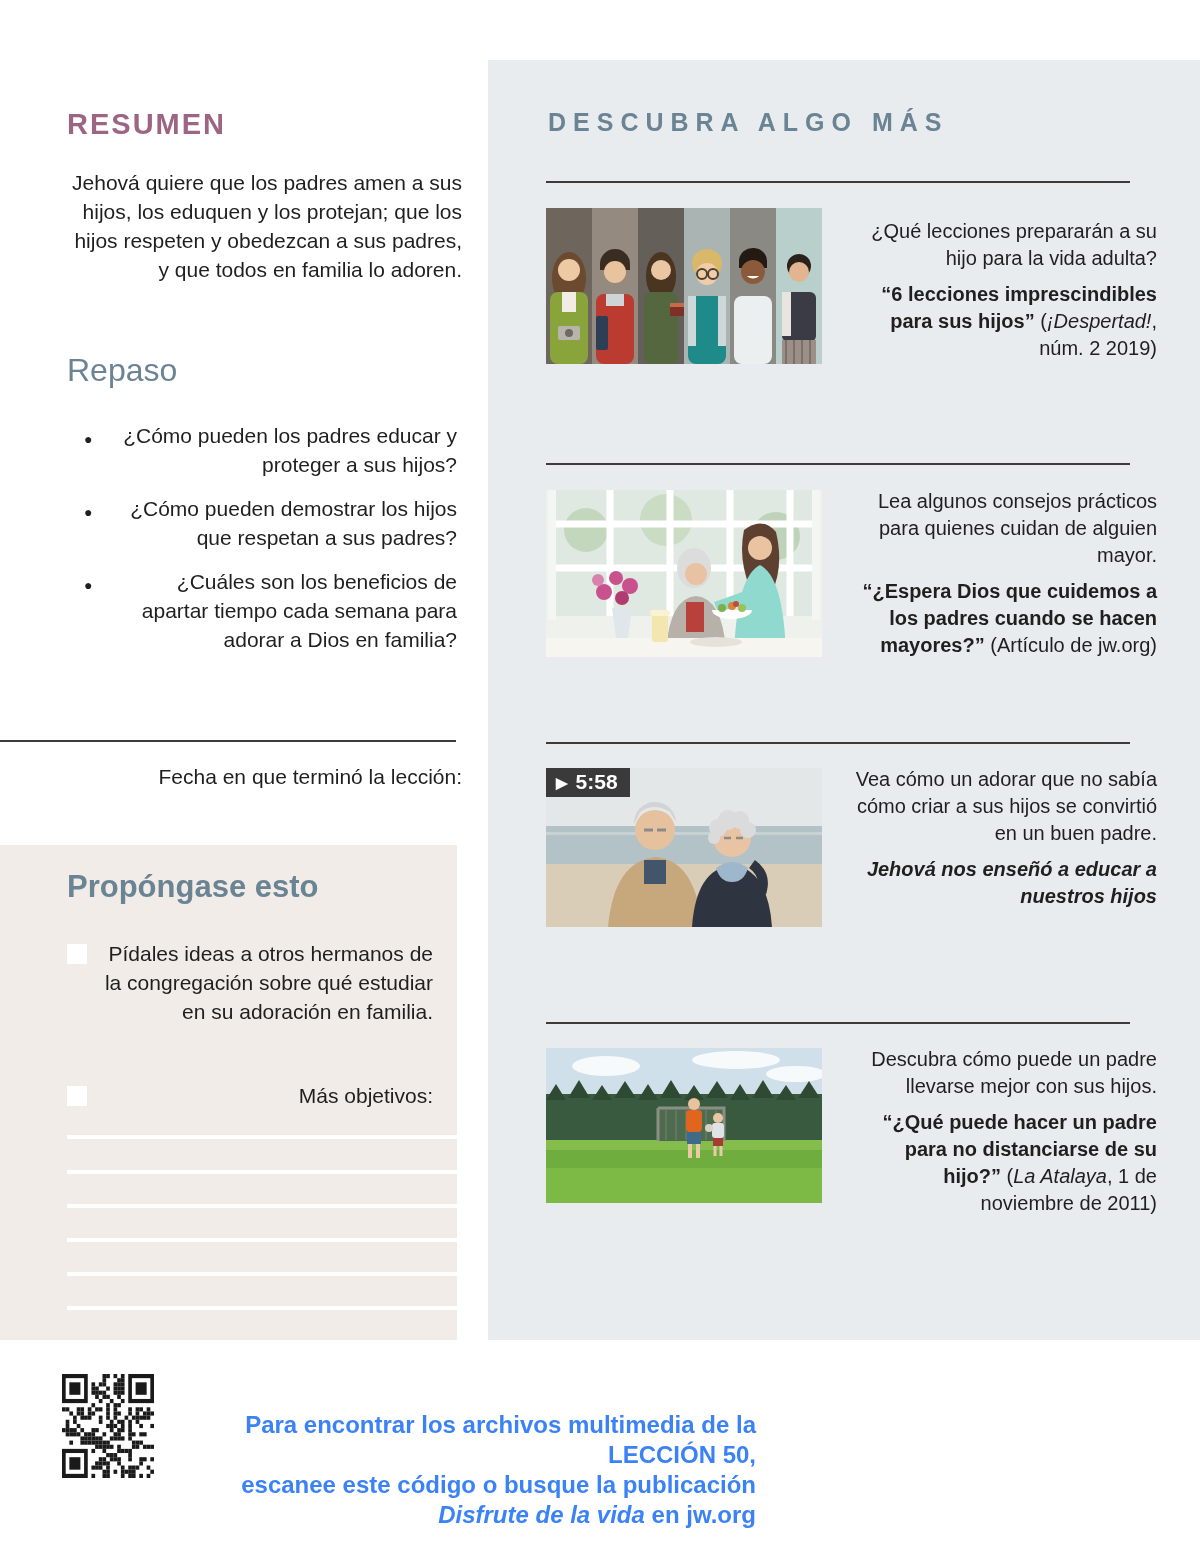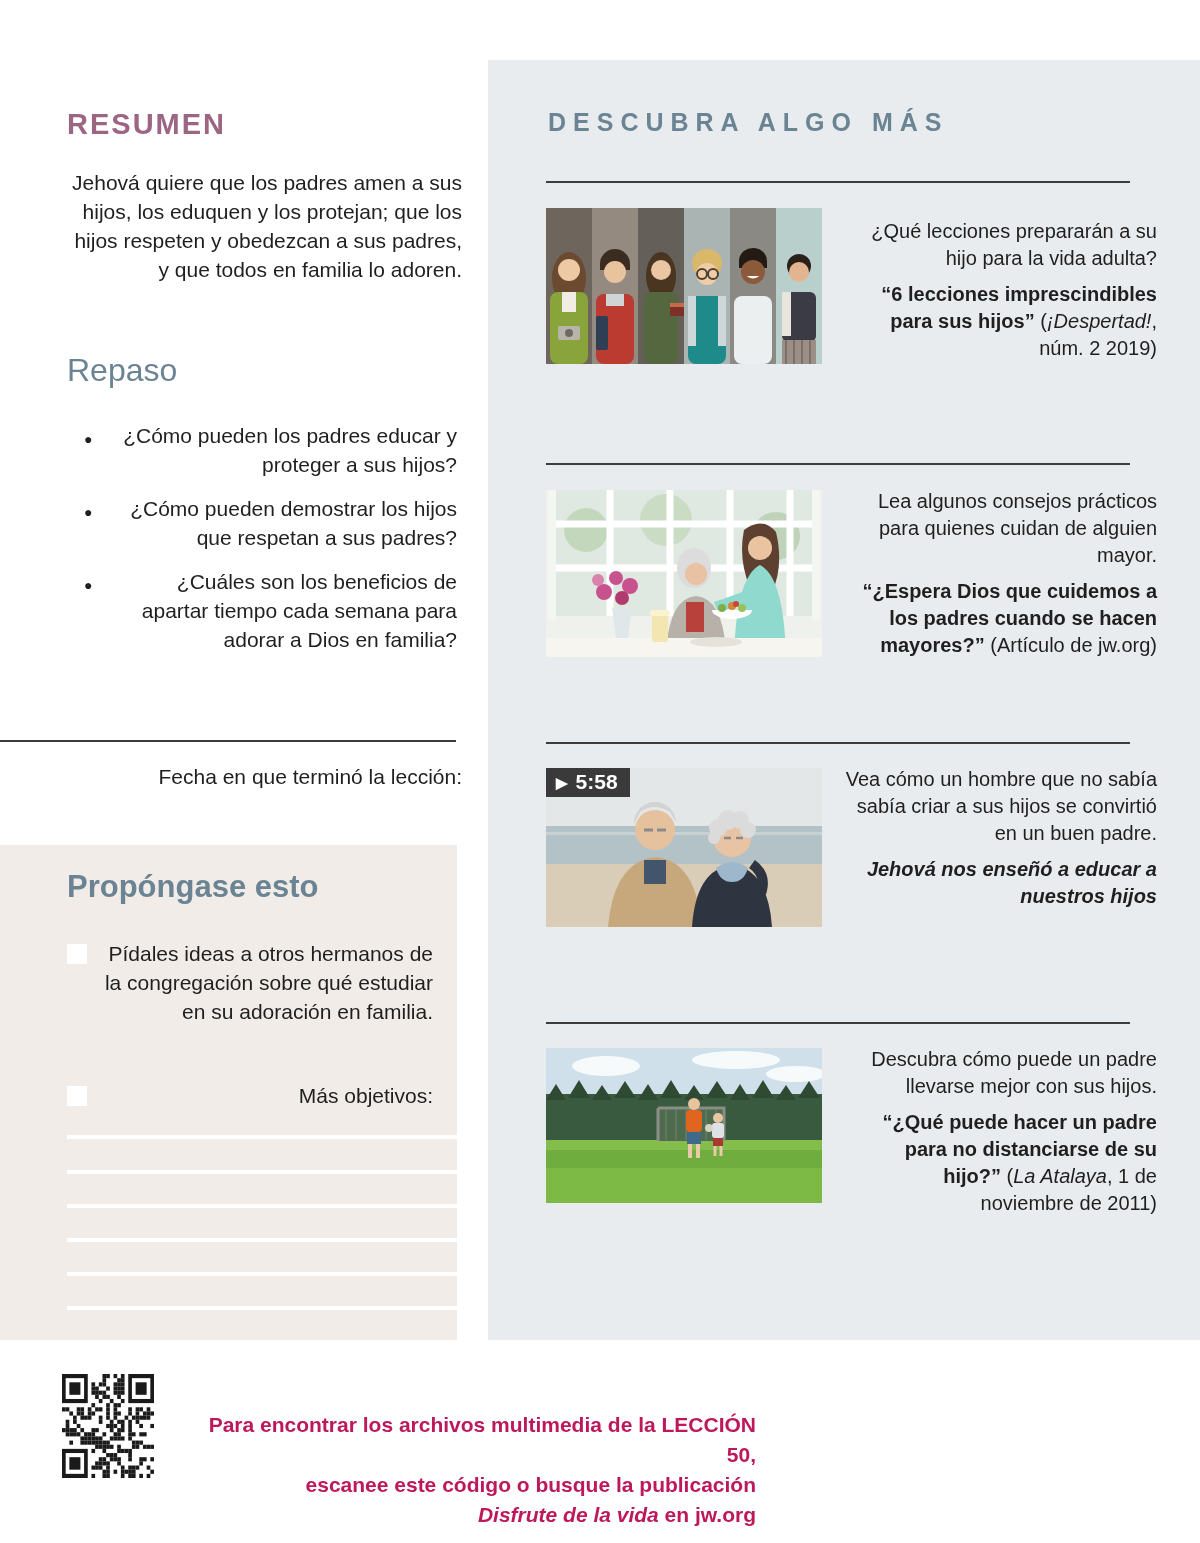--- a/index.html
+++ b/index.html
@@ -38,21 +38,21 @@
   .bi { font-weight:bold; font-style:italic; }
 
   .video-badge { position:absolute; display:flex; align-items:center; gap:8px;
                  background:#3a3a3a; color:#ffffff; padding:2px 12px 3px 10px;
                  font-size:21px; font-weight:bold; }
   .play-glyph { font-size:15px; line-height:1; }
 
   
   .qr-box { width:92px; height:104px; }
   .qr-box svg { width:100%; height:100%; }
-  .footer-text { font-size:21px; line-height:30px; font-weight:bold; color:#be185d; }
+  .footer-text { font-size:24px; line-height:30px; font-weight:bold; color:#3b82f6; }
 </style>
 </head>
 <body>
 
 <h1 class="abs resumen-title" style="left:67px; top:108px;">RESUMEN</h1>
 
 <p class="abs body-text" style="left:67px; top:168px; width:395px;">Jehová quiere que los padres amen a sus hijos, los eduquen y los protejan; que los hijos respeten y obedezcan a sus padres, y que todos en familia lo adoren.</p>
 
 <h2 class="abs sub-title" style="left:67px; top:352px;">Repaso</h2>
 
@@ -233,21 +233,21 @@
       <path d="M178 70 h7 m5 0 h7" stroke="#8a8a8a" stroke-width="2.5" fill="none"></path>
       <path d="M206 96 q14 10 10 26 l-12 4" fill="none" stroke="#2e3440" stroke-width="10"></path>
     </svg>
     <div class="video-badge" style="left:0; top:0;">
       <span class="play-glyph">▶</span>
       <span>5:58</span>
     </div>
   </div>
 
   <div class="item-text" style="top:706px;">
-    <p>Vea cómo un hombre que no sabía sabía criar a sus hijos se convirtió en un buen padre.</p>
+    <p>Vea cómo un adorar que no sabía cómo criar a sus hijos se convirtió en un buen padre.</p>
     <p class="ref"><span class="bi">Jehová nos enseñó a educar a nuestros hijos</span></p>
   </div>
 
   <div class="divider-right" style="top:962px;"></div>
 
   <div class="item-img" style="top:988px; height:155px;">
     <svg viewBox="0 0 276 155" preserveAspectRatio="none">
       <rect width="276" height="155" fill="#cfe0ea"></rect>
       <g fill="#ffffff" opacity="0.85">
         <ellipse cx="60" cy="18" rx="34" ry="10"></ellipse>

